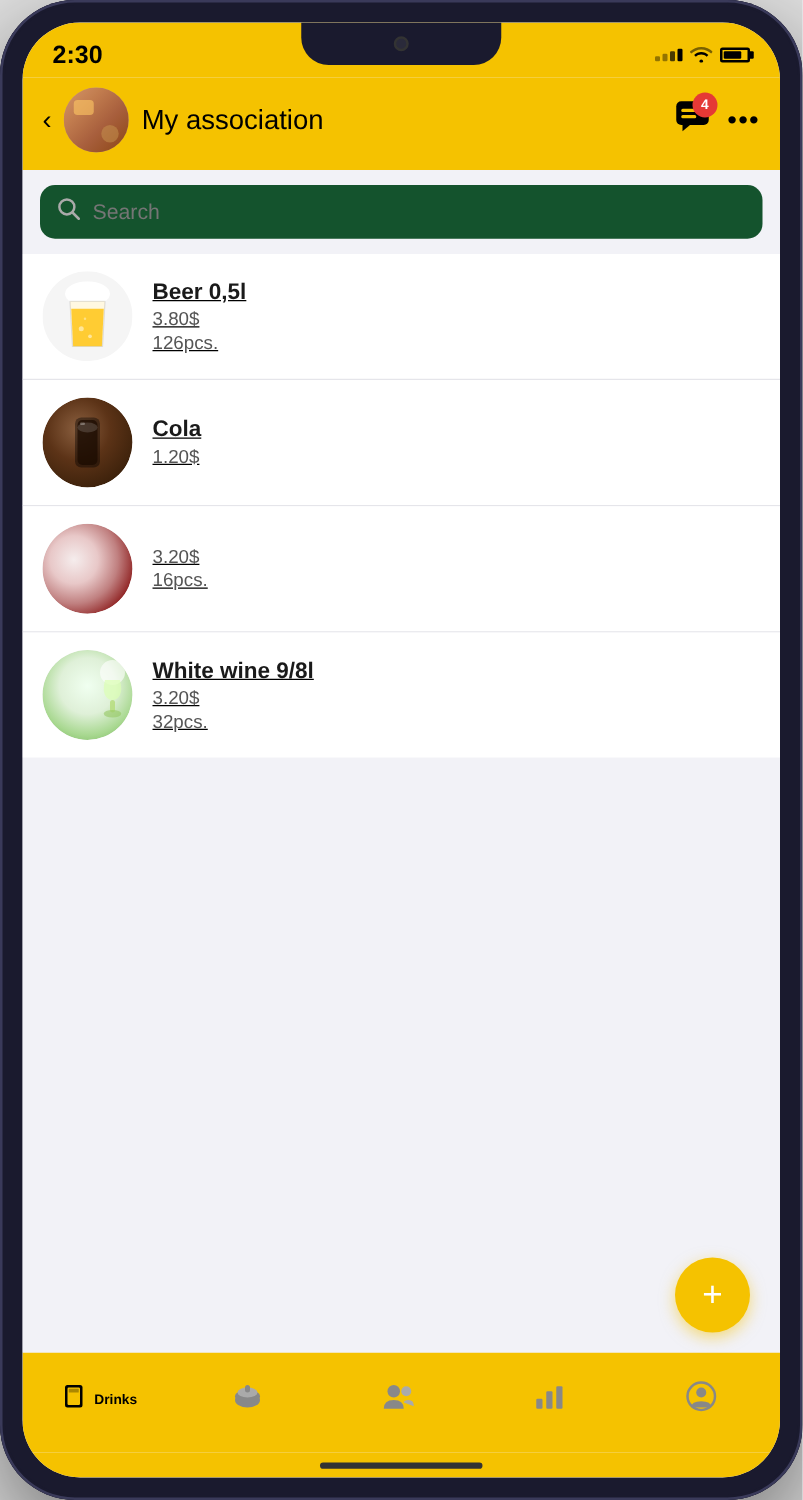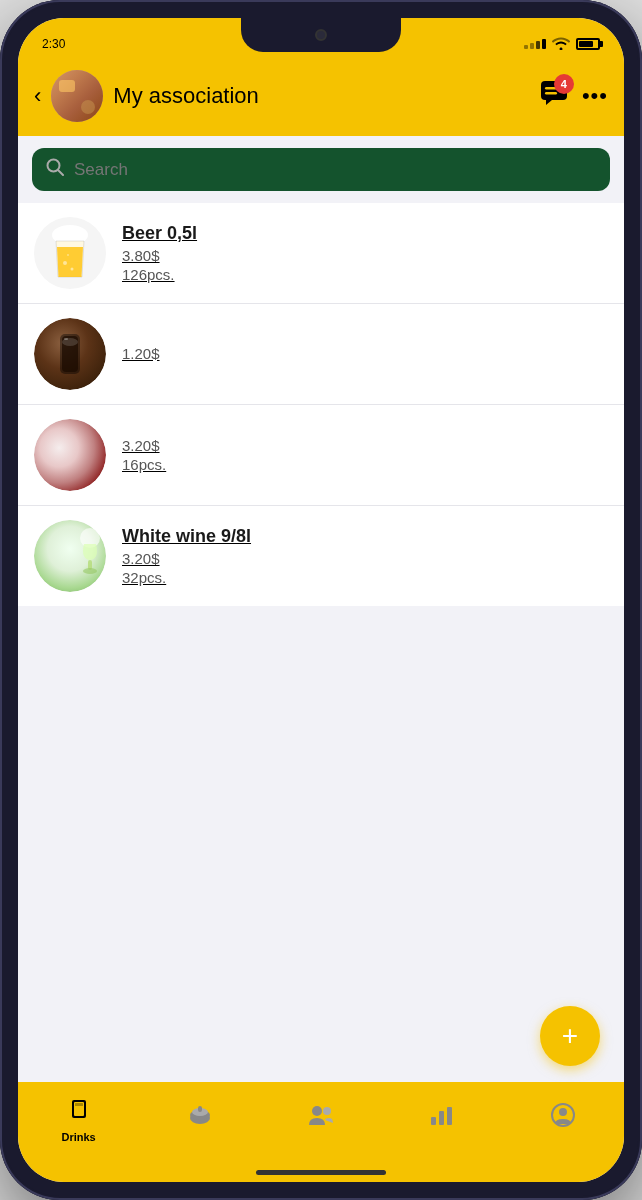--- a/index.html
+++ b/index.html
@@ -63,22 +63,22 @@
       height: 44px;
       background: #f5c200;
       display: flex;
       align-items: center;
       justify-content: space-between;
       padding: 0 24px;
       padding-top: 8px;
       flex-shrink: 0;
     }
     .status-time {
-      font-size: 12px;
-      font-weight: 400;
+      font-size: 20px;
+      font-weight: 700;
       color: #000;
     }
     .status-icons {
       display: flex;
       align-items: center;
       gap: 6px;
     }
     .wifi-icon {
       font-size: 14px;
       color: #000;
@@ -331,21 +331,21 @@
     .bottom-nav {
       background: #f5c200;
       display: flex;
       align-items: stretch;
       height: 80px;
       flex-shrink: 0;
     }
     .nav-item {
       flex: 1;
       display: flex;
-      flex-direction: column;
+      flex-direction: row;
       align-items: center;
       justify-content: center;
       gap: 4px;
       cursor: pointer;
       padding-bottom: 4px;
     }
     .nav-item.active .nav-label {
       color: #000;
       font-weight: 700;
     }
@@ -480,20 +480,21 @@
           <div style="width:100%;height:100%;background:radial-gradient(circle at 40% 35%, #8b6040 0%, #5c3317 40%, #3a200a 80%);border-radius:50%;display:flex;align-items:center;justify-content:center;">
             <svg width="36" height="44" viewBox="0 0 36 44" fill="none">
               <rect x="8" y="2" width="20" height="40" rx="5" fill="rgba(0,0,0,0.4)"></rect>
               <rect x="10" y="4" width="16" height="36" rx="4" fill="#1a0a00" opacity="0.7"></rect>
               <ellipse cx="18" cy="10" rx="8" ry="4" fill="rgba(255,255,255,0.15)"></ellipse>
               <rect x="12" y="6" width="4" height="2" rx="1" fill="rgba(255,255,255,0.3)"></rect>
             </svg>
           </div>
         </div>
         <div class="product-info">
+          <div class="product-name">Cola</div>
           <div class="product-price">1.20$</div>
         </div>
       </div>
 
       <div class="product-item">
         <div class="product-image">
           <div style="width:100%;height:100%;background:radial-gradient(circle at 35% 40%, #f5eded 0%, #e8c8c8 30%, #c08080 55%, #8b1a1a 80%);border-radius:50%;">
           </div>
         </div>
         <div class="product-info">

